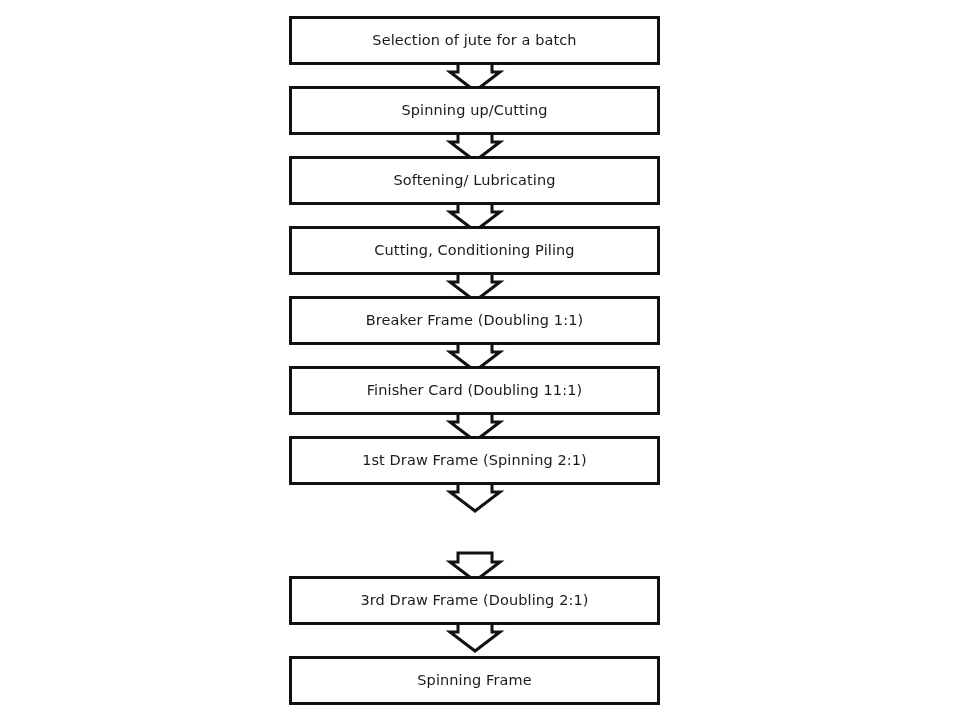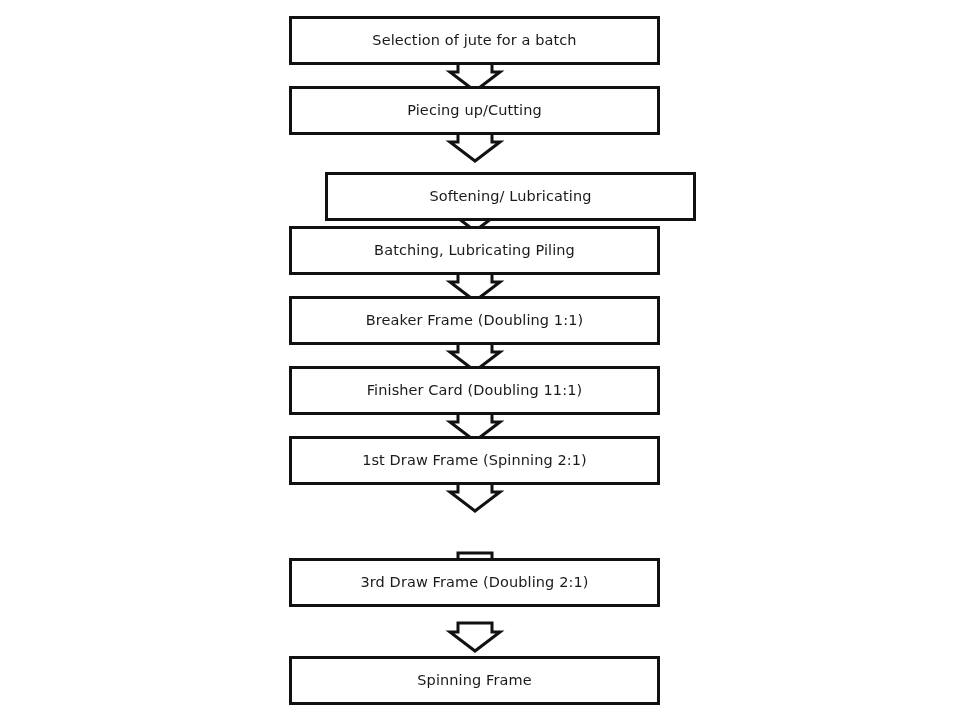--- a/index.html
+++ b/index.html
@@ -75,39 +75,39 @@
   <div class="node" style="top:16px;">
     <span class="node-label">Selection of jute for a batch</span>
   </div>
   <div class="connector" style="top:63px;">
     <svg viewBox="0 0 50 28" preserveAspectRatio="none" aria-hidden="true">
       <polygon points="8,0 42,0 42,9 50,9 25,28 0,9 8,9"></polygon>
     </svg>
   </div>
 
   <div class="node" style="top:86px;">
-    <span class="node-label">Piecing up/Cutting</span>
+    <span class="node-label">Spinning up/Cutting</span>
   </div>
   <div class="connector" style="top:133px;">
     <svg viewBox="0 0 50 28" preserveAspectRatio="none" aria-hidden="true">
       <polygon points="8,0 42,0 42,9 50,9 25,28 0,9 8,9"></polygon>
     </svg>
   </div>
 
-  <div class="node" style="top:172px;margin-left:36px;">
+  <div class="node" style="top:156px;">
     <span class="node-label">Softening/ Lubricating</span>
   </div>
   <div class="connector" style="top:203px;">
     <svg viewBox="0 0 50 28" preserveAspectRatio="none" aria-hidden="true">
       <polygon points="8,0 42,0 42,9 50,9 25,28 0,9 8,9"></polygon>
     </svg>
   </div>
 
   <div class="node" style="top:226px;">
-    <span class="node-label">Batching, Lubricating Piling</span>
+    <span class="node-label">Cutting, Conditioning Piling</span>
   </div>
   <div class="connector" style="top:273px;">
     <svg viewBox="0 0 50 28" preserveAspectRatio="none" aria-hidden="true">
       <polygon points="8,0 42,0 42,9 50,9 25,28 0,9 8,9"></polygon>
     </svg>
   </div>
 
   <div class="node" style="top:296px;">
     <span class="node-label">Breaker Frame (Doubling 1:1)</span>
   </div>
@@ -134,21 +134,21 @@
       <polygon points="8,0 42,0 42,9 50,9 25,28 0,9 8,9"></polygon>
     </svg>
   </div>
 
   <div class="connector" style="top:553px;">
     <svg viewBox="0 0 50 28" preserveAspectRatio="none" aria-hidden="true">
       <polygon points="8,0 42,0 42,9 50,9 25,28 0,9 8,9"></polygon>
     </svg>
   </div>
 
-  <div class="node" style="top:558px;">
+  <div class="node" style="top:576px;">
     <span class="node-label">3rd Draw Frame (Doubling 2:1)</span>
   </div>
   <div class="connector" style="top:623px;">
     <svg viewBox="0 0 50 28" preserveAspectRatio="none" aria-hidden="true">
       <polygon points="8,0 42,0 42,9 50,9 25,28 0,9 8,9"></polygon>
     </svg>
   </div>
 
   <div class="node" style="top:656px;">
     <span class="node-label">Spinning Frame</span>

